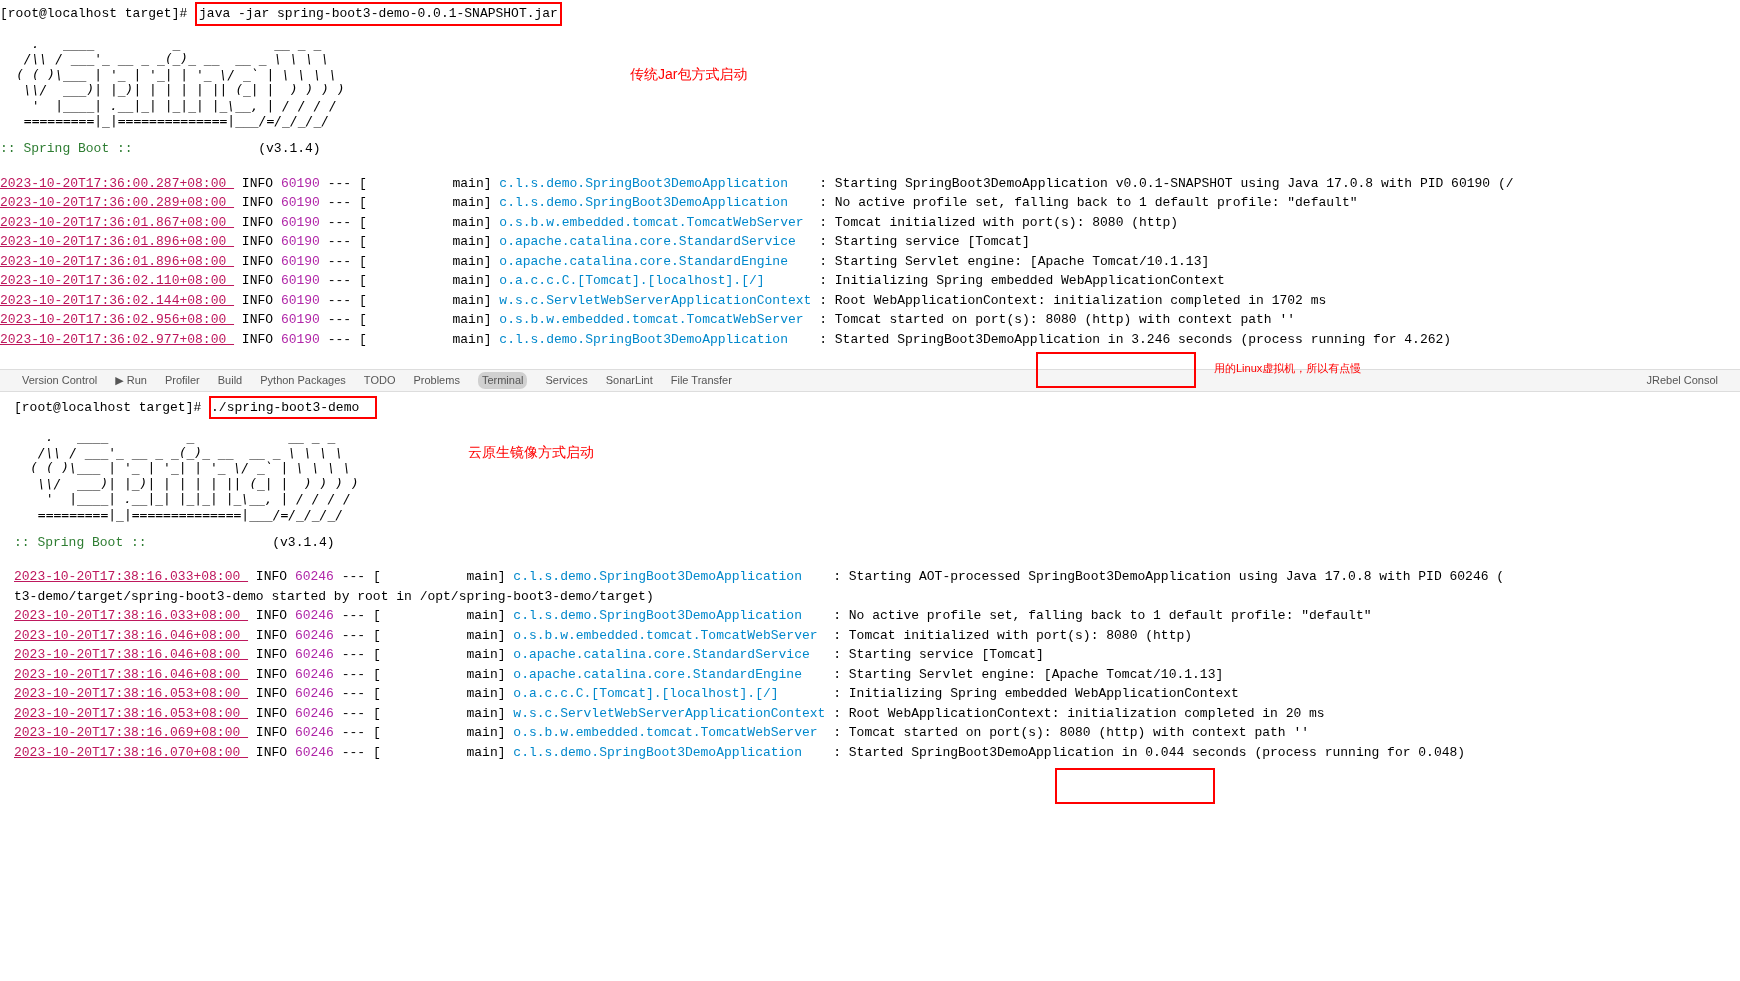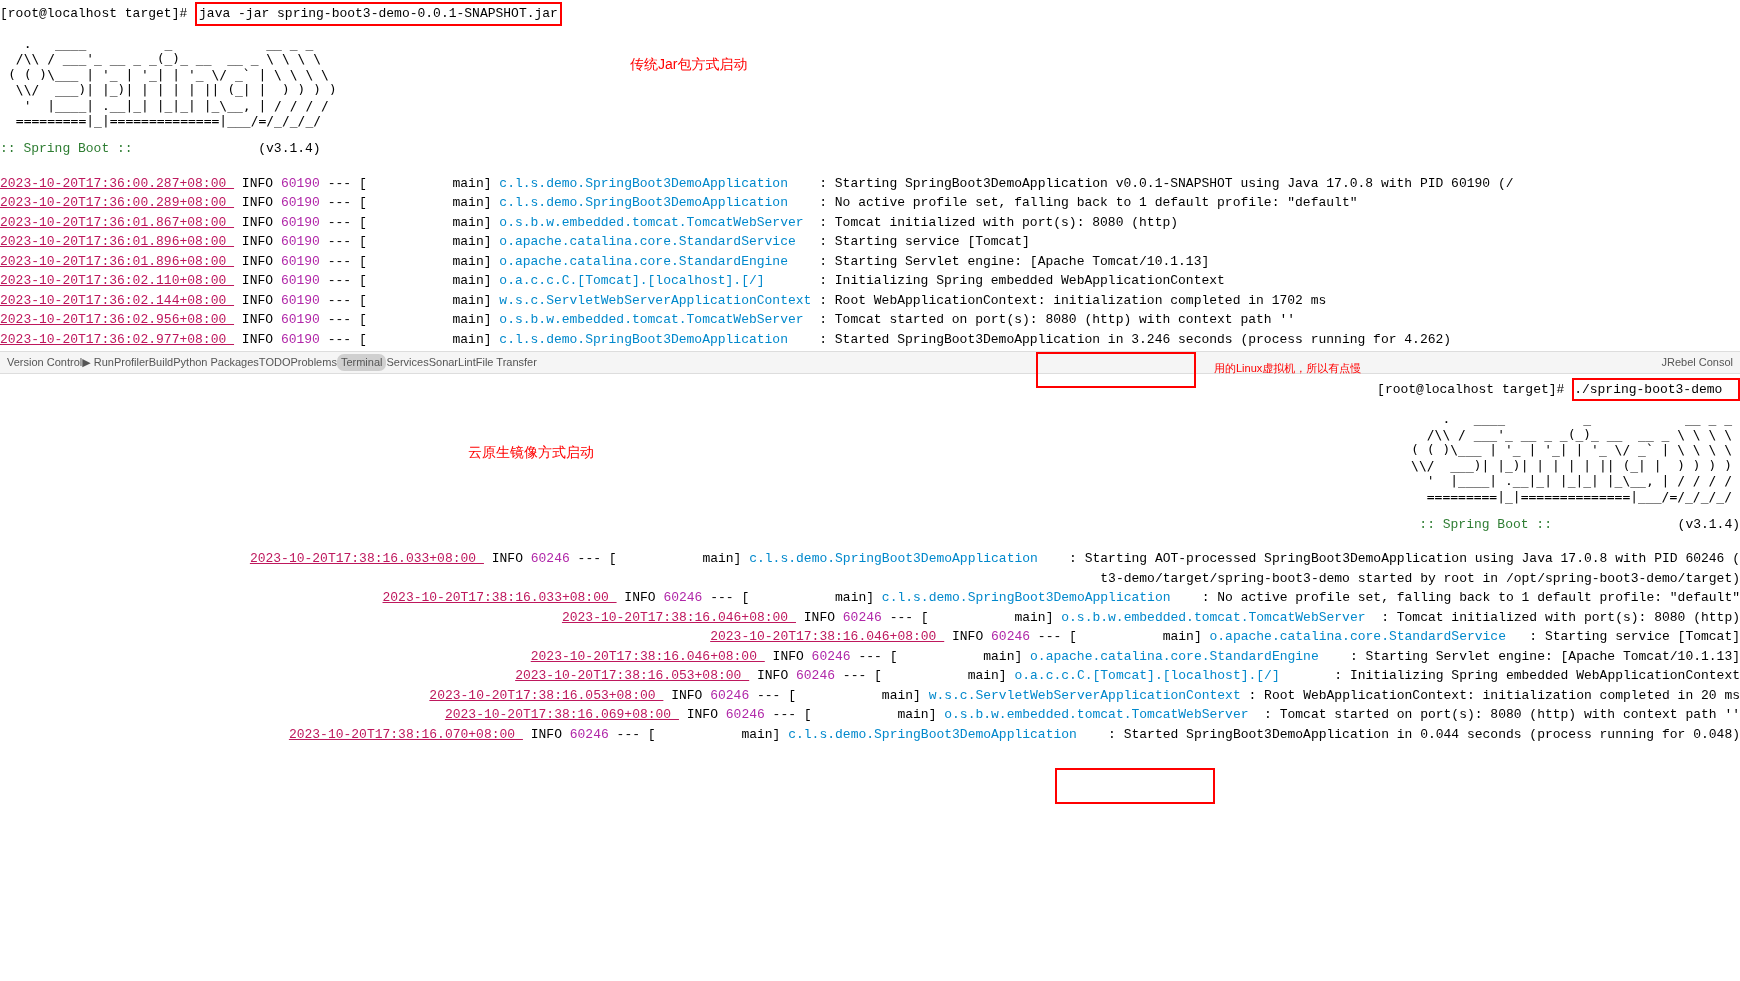--- a/index.html
+++ b/index.html
@@ -12,51 +12,54 @@
       white-space: nowrap;
     }
     .terminal-block { padding: 2px 0; }
     .prompt-line { margin-bottom: 5px; }
     .prompt { color: #000; }
     .red-box-cmd { border: 2px solid #ff0000; padding: 0 2px; display: inline-block; }
     .ascii-art {
       font-family: 'Consolas', 'Monaco', monospace;
       white-space: pre;
       line-height: 1.2;
-      margin: 10px 8px;
+      margin: 10px 16px;
+      font-style: italic;
     }
     .spring-boot-line { margin-bottom: 15px; }
     .spring-boot { color: #2e7d32; }
     .version { color: #000; }
     .log-line { white-space: pre; }
     .timestamp { color: #be185d; text-decoration: underline; }
     .info { color: #000000; margin-top: 6px; }
     .pid { color: #b026a8; }
     .thread { color: #000; }
     .logger { color: #0088cc; }
     .msg { color: #000; }
     .annotation-red { color: #ff0000; font-family: 'Microsoft YaHei', sans-serif; font-size: 14px; }
     .annotation-block-1 {
       position: absolute;
       left: 630px;
-      top: 54px;
+      top: 64px;
     }
     .tool-bar {
       background: #f5f5f5;
       border-top: 1px solid #ddd;
       border-bottom: 1px solid #ddd;
-      padding: 2px 7px;
+      padding: 2px 22px;
       font-size: 11px;
       color: #555;
       display: flex;
+      gap: 18px;
       font-family: 'Segoe UI', sans-serif;
+      margin-top: 18px;
     }
     .tool-item { cursor: pointer; }
     .tool-item-active { background: #d0d0d0; padding: 0 4px; border-radius: 7px; }
-    .section-2 { margin-top: 2px; padding-left: 6px; text-align: right; }
+    .section-2 { margin-top: 2px; padding-left: 14px; }
     .annotation-block-2 {
       position: absolute;
       left: 468px;
       top: 442px;
     }
     .red-box-2 {
       border: 2px solid #ff0000;
       display: inline-block;
     }
     .highlight-red-1 {

